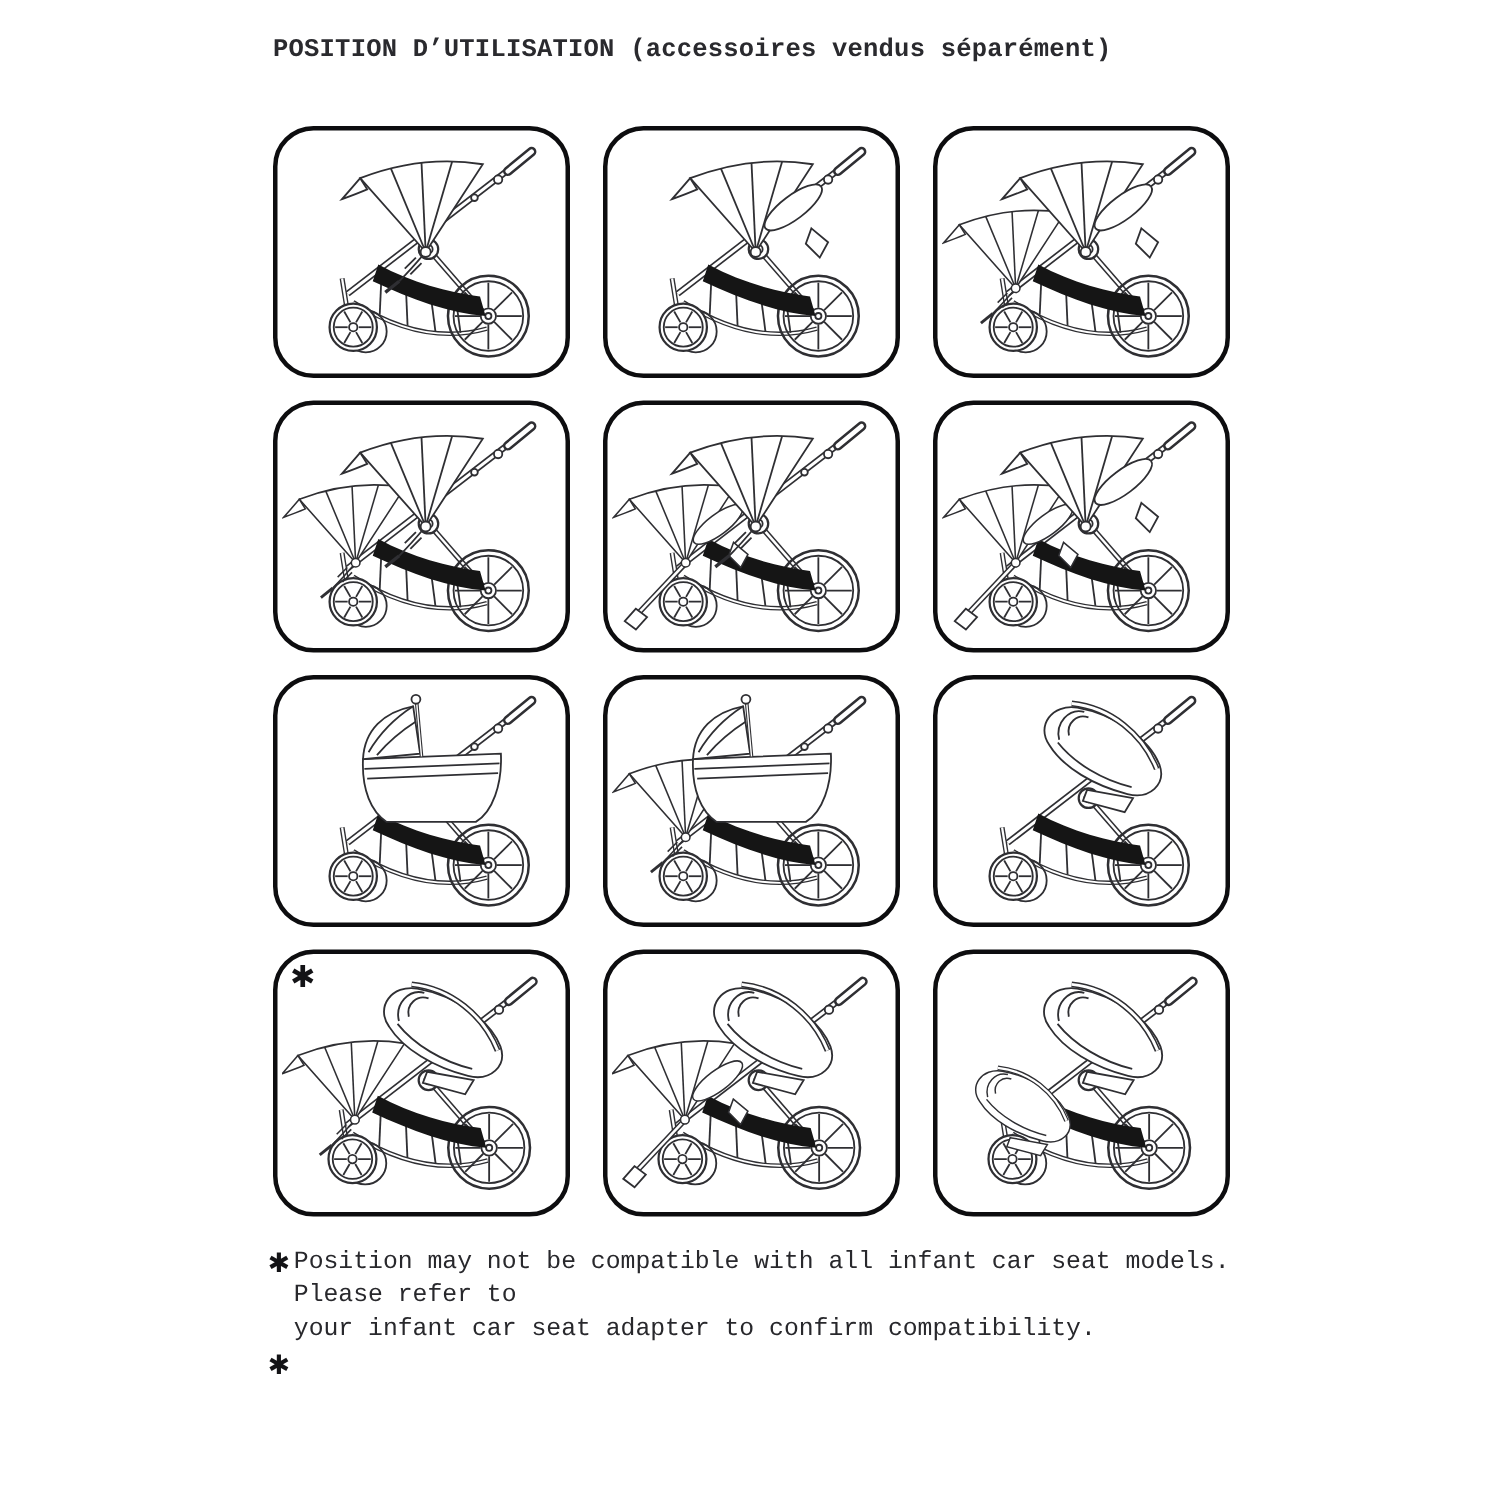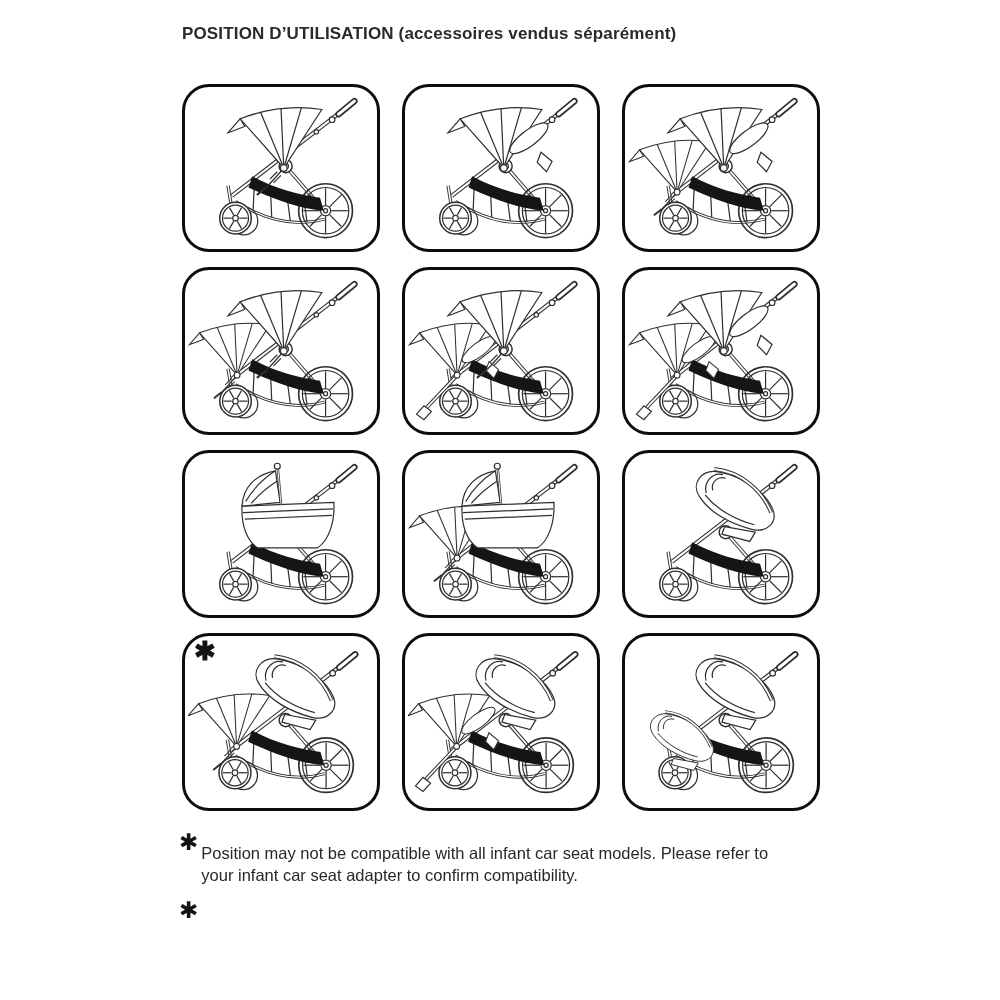--- a/index.html
+++ b/index.html
@@ -1,32 +1,32 @@
 <!DOCTYPE html>
 <html><head>
 <meta charset="utf-8">
 <style>
   html,body{margin:0;padding:0;background:#fff;}
   .page{position:relative;width:1000px;height:1000px;background:#ffffff;overflow:hidden;
-        font-family:Liberation Sans, sans-serif;color:#28282c;}
+        font-family:Liberation Mono, monospace;color:#28282c;}
   .title{position:absolute;left:182px;top:24px;margin:0;font-size:17px;font-weight:600;
          letter-spacing:.15px;color:#2a2a2e;}
   .grid{position:absolute;left:182px;top:84px;display:grid;
         grid-template-columns:repeat(3,198px);
         grid-template-rows:168px 168px 168px 178px;
         column-gap:22px;row-gap:15px;}
   .cell{position:relative;box-sizing:border-box;background:#fff;
         border:3.5px solid #0d0d0f;border-radius:27px;}
   .cell svg{display:block;width:100%;height:100%;padding:3px;box-sizing:border-box;}
   .cell-star{position:absolute;top:0px;left:9px;font-size:26px;font-weight:700;color:#131316;
              line-height:1.2;z-index:2;}
   .footnote{position:absolute;left:179px;width:662px;display:flex;align-items:flex-start;gap:3px;
             font-size:16.5px;line-height:1.36;color:#28282c;}
   .fn-star{flex:0 0 auto;font-size:23px;line-height:1;margin-top:1px;color:#131316;}
-  .fn-text{white-space:pre-line;margin-top:12px;}
+  .fn-text{white-space:pre-line;}
   .fn-en{top:830px;}
   .fn-fr{top:898px;}
   .defs-holder{position:absolute;width:0;height:0;overflow:hidden;}
 </style>
 </head>
 <body>
 
 <div class="page">
 
   <svg class="defs-holder" aria-hidden="true">

